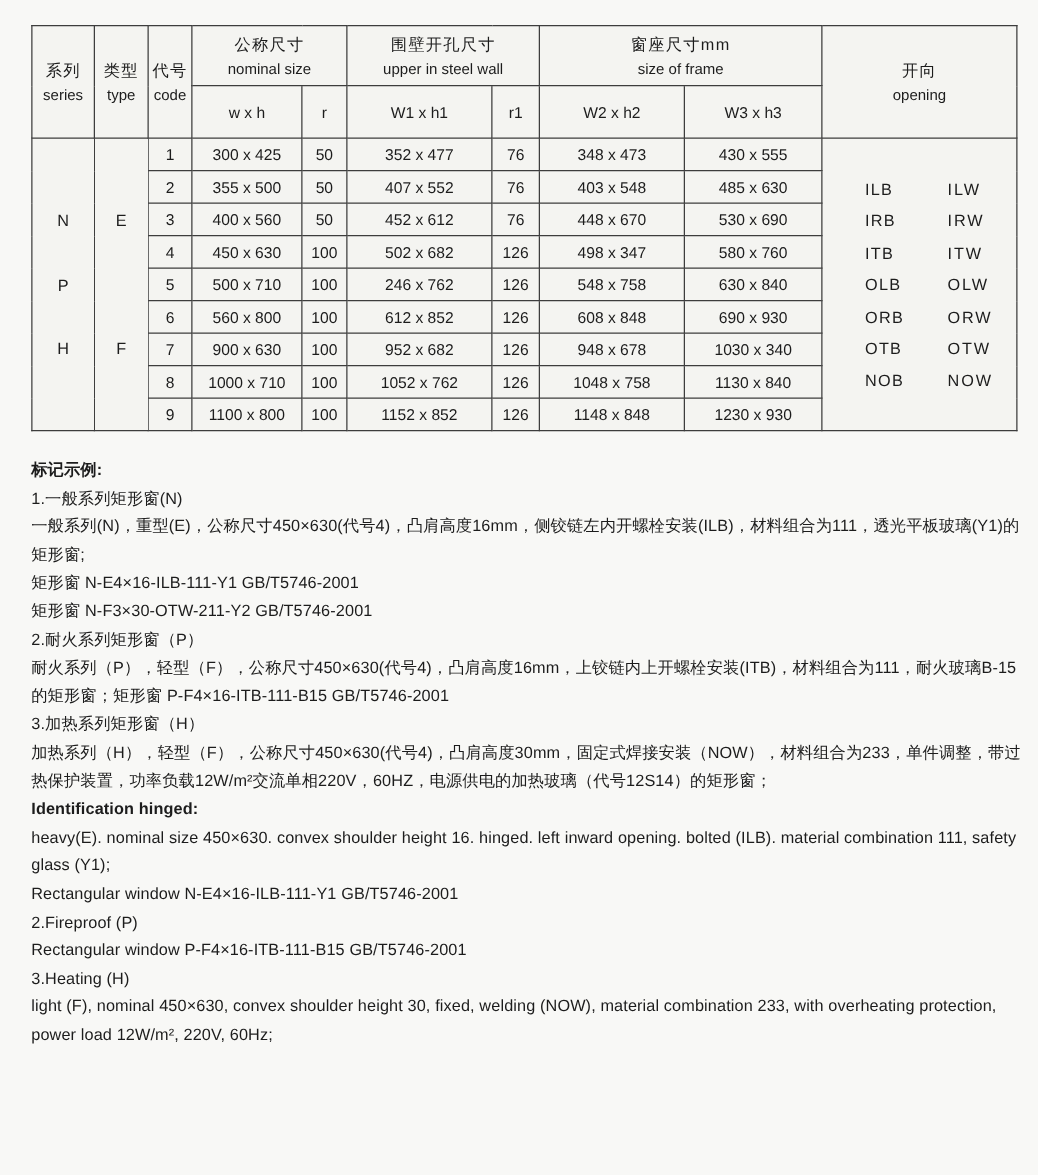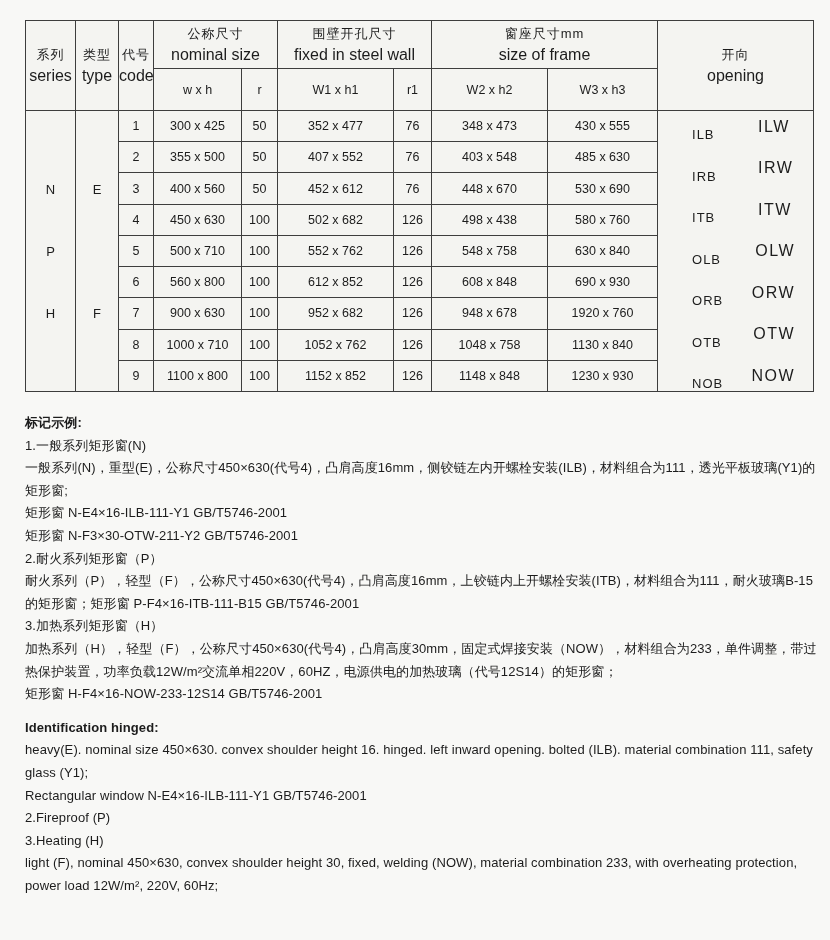--- a/index.html
+++ b/index.html
@@ -24,21 +24,21 @@
     text-align: center;
     vertical-align: middle;
     font-size: 12.5px;
     padding: 0;
     background: #f4f4f1;
   }
   thead th { height: 40px; }
   thead tr.sub th { height: 35px; }
   .hdr2 { display: flex; flex-direction: column; justify-content: center; height: 100%; gap: 3px; }
   .hdr-zh { font-size: 13px; letter-spacing: 1px; }
-  .hdr-en { font-size: 16px; letter-spacing: 0; }
+  .hdr-en { font-size: 12px; letter-spacing: 0; }
   th.span2 { height: 90px; }
   th.span2 .hdr2 { gap: 3px; }
   tbody td { height: 26px; }
   tbody td.num { font-size: 12.5px; }
 
   .rel { position: relative; }
   .float-label {
     position: absolute; left: 0; right: 0;
     transform: translateY(-50%);
     font-size: 13px;
@@ -47,32 +47,32 @@
   .pos-b { top: 50%; }
   .pos-c { top: 72%; }
 
   td.opening-cell { vertical-align: middle; }
   .op-stack {
     display: flex; flex-direction: column;
     justify-content: center; gap: 10.5px;
     height: 100%; padding: 0 18px 0 34px;
   }
   .op-row { display: flex; align-items: center; }
-  .op-row .op-b { width: 66px; text-align: left; letter-spacing: 1px; font-size: 13px; margin-top: 16px; }
-  .op-row .op-w { text-align: right; letter-spacing: 1.5px; font-size: 16px; }
+  .op-row .op-b { width: 66px; text-align: left; letter-spacing: 1px; font-size: 13px; }
+  .op-row .op-w { text-align: right; letter-spacing: 1.5px; font-size: 13px; }
 
   
   .notes { margin-top: 20px; width: 792px; }
   .note-line {
     font-size: 13px;
     line-height: 22.6px;
     letter-spacing: 0.1px;
     word-break: break-word;
   }
-  .note-title { font-weight: bold; margin-top: 11px; }
+  .note-title { font-weight: bold; }
 </style>
 </head>
 <body>
 
 <div class="sheet">
 
   <table class="spec">
     <colgroup>
       <col style="width:50px">
         <col style="width:43px">
@@ -107,21 +107,21 @@
         </th>
         <th colspan="2">
           <div class="hdr2">
             <span class="hdr-zh">公称尺寸</span>
             <span class="hdr-en">nominal size</span>
           </div>
         </th>
         <th colspan="2">
           <div class="hdr2">
             <span class="hdr-zh">围壁开孔尺寸</span>
-            <span class="hdr-en">fixed in steel wall</span>
+            <span class="hdr-en">upper in steel wall</span>
           </div>
         </th>
         <th colspan="2">
           <div class="hdr2">
             <span class="hdr-zh">窗座尺寸mm</span>
             <span class="hdr-en">size of frame</span>
           </div>
         </th>
         <th rowspan="2" class="span2">
           <div class="hdr2">
@@ -207,49 +207,49 @@
         <td class="num">76</td>
         <td class="num">448 x 670</td>
         <td class="num">530 x 690</td>
       </tr>
       <tr>
         <td class="num">4</td>
         <td class="num">450 x 630</td>
         <td class="num">100</td>
         <td class="num">502 x 682</td>
         <td class="num">126</td>
-        <td class="num">498 x 438</td>
+        <td class="num">498 x 347</td>
         <td class="num">580 x 760</td>
       </tr>
       <tr>
         <td class="num">5</td>
         <td class="num">500 x 710</td>
         <td class="num">100</td>
-        <td class="num">552 x 762</td>
+        <td class="num">246 x 762</td>
         <td class="num">126</td>
         <td class="num">548 x 758</td>
         <td class="num">630 x 840</td>
       </tr>
       <tr>
         <td class="num">6</td>
         <td class="num">560 x 800</td>
         <td class="num">100</td>
         <td class="num">612 x 852</td>
         <td class="num">126</td>
         <td class="num">608 x 848</td>
         <td class="num">690 x 930</td>
       </tr>
       <tr>
         <td class="num">7</td>
         <td class="num">900 x 630</td>
         <td class="num">100</td>
         <td class="num">952 x 682</td>
         <td class="num">126</td>
         <td class="num">948 x 678</td>
-        <td class="num">1920 x 760</td>
+        <td class="num">1030 x 340</td>
       </tr>
       <tr>
         <td class="num">8</td>
         <td class="num">1000 x 710</td>
         <td class="num">100</td>
         <td class="num">1052 x 762</td>
         <td class="num">126</td>
         <td class="num">1048 x 758</td>
         <td class="num">1130 x 840</td>
       </tr>
@@ -268,23 +268,23 @@
   <div class="notes">
     <div class="note-line note-title">标记示例:</div>
     <div class="note-line">1.一般系列矩形窗(N)</div>
     <div class="note-line">一般系列(N)，重型(E)，公称尺寸450×630(代号4)，凸肩高度16mm，侧铰链左内开螺栓安装(ILB)，材料组合为111，透光平板玻璃(Y1)的矩形窗;</div>
     <div class="note-line">矩形窗 N-E4×16-ILB-111-Y1 GB/T5746-2001</div>
     <div class="note-line">矩形窗 N-F3×30-OTW-211-Y2 GB/T5746-2001</div>
     <div class="note-line">2.耐火系列矩形窗（P）</div>
     <div class="note-line">耐火系列（P），轻型（F），公称尺寸450×630(代号4)，凸肩高度16mm，上铰链内上开螺栓安装(ITB)，材料组合为111，耐火玻璃B-15的矩形窗；矩形窗 P-F4×16-ITB-111-B15 GB/T5746-2001</div>
     <div class="note-line">3.加热系列矩形窗（H）</div>
     <div class="note-line">加热系列（H），轻型（F），公称尺寸450×630(代号4)，凸肩高度30mm，固定式焊接安装（NOW），材料组合为233，单件调整，带过热保护装置，功率负载12W/m²交流单相220V，60HZ，电源供电的加热玻璃（代号12S14）的矩形窗；</div>
-    <div class="note-line">矩形窗 H-F4×16-NOW-233-12S14 GB/T5746-2001</div>
     <div class="note-line note-title">Identification hinged:</div>
     <div class="note-line">heavy(E). nominal size 450×630. convex shoulder height 16. hinged. left inward opening. bolted (ILB). material combination 111, safety glass (Y1);</div>
     <div class="note-line">Rectangular window  N-E4×16-ILB-111-Y1  GB/T5746-2001</div>
     <div class="note-line">2.Fireproof (P)</div>
+    <div class="note-line">Rectangular window  P-F4×16-ITB-111-B15  GB/T5746-2001</div>
     <div class="note-line">3.Heating (H)</div>
     <div class="note-line">light (F), nominal 450×630, convex shoulder height 30, fixed, welding (NOW), material combination 233, with overheating protection, power load 12W/m², 220V, 60Hz;</div>
 
   </div>
 
 </div>
 
 </body></html>

